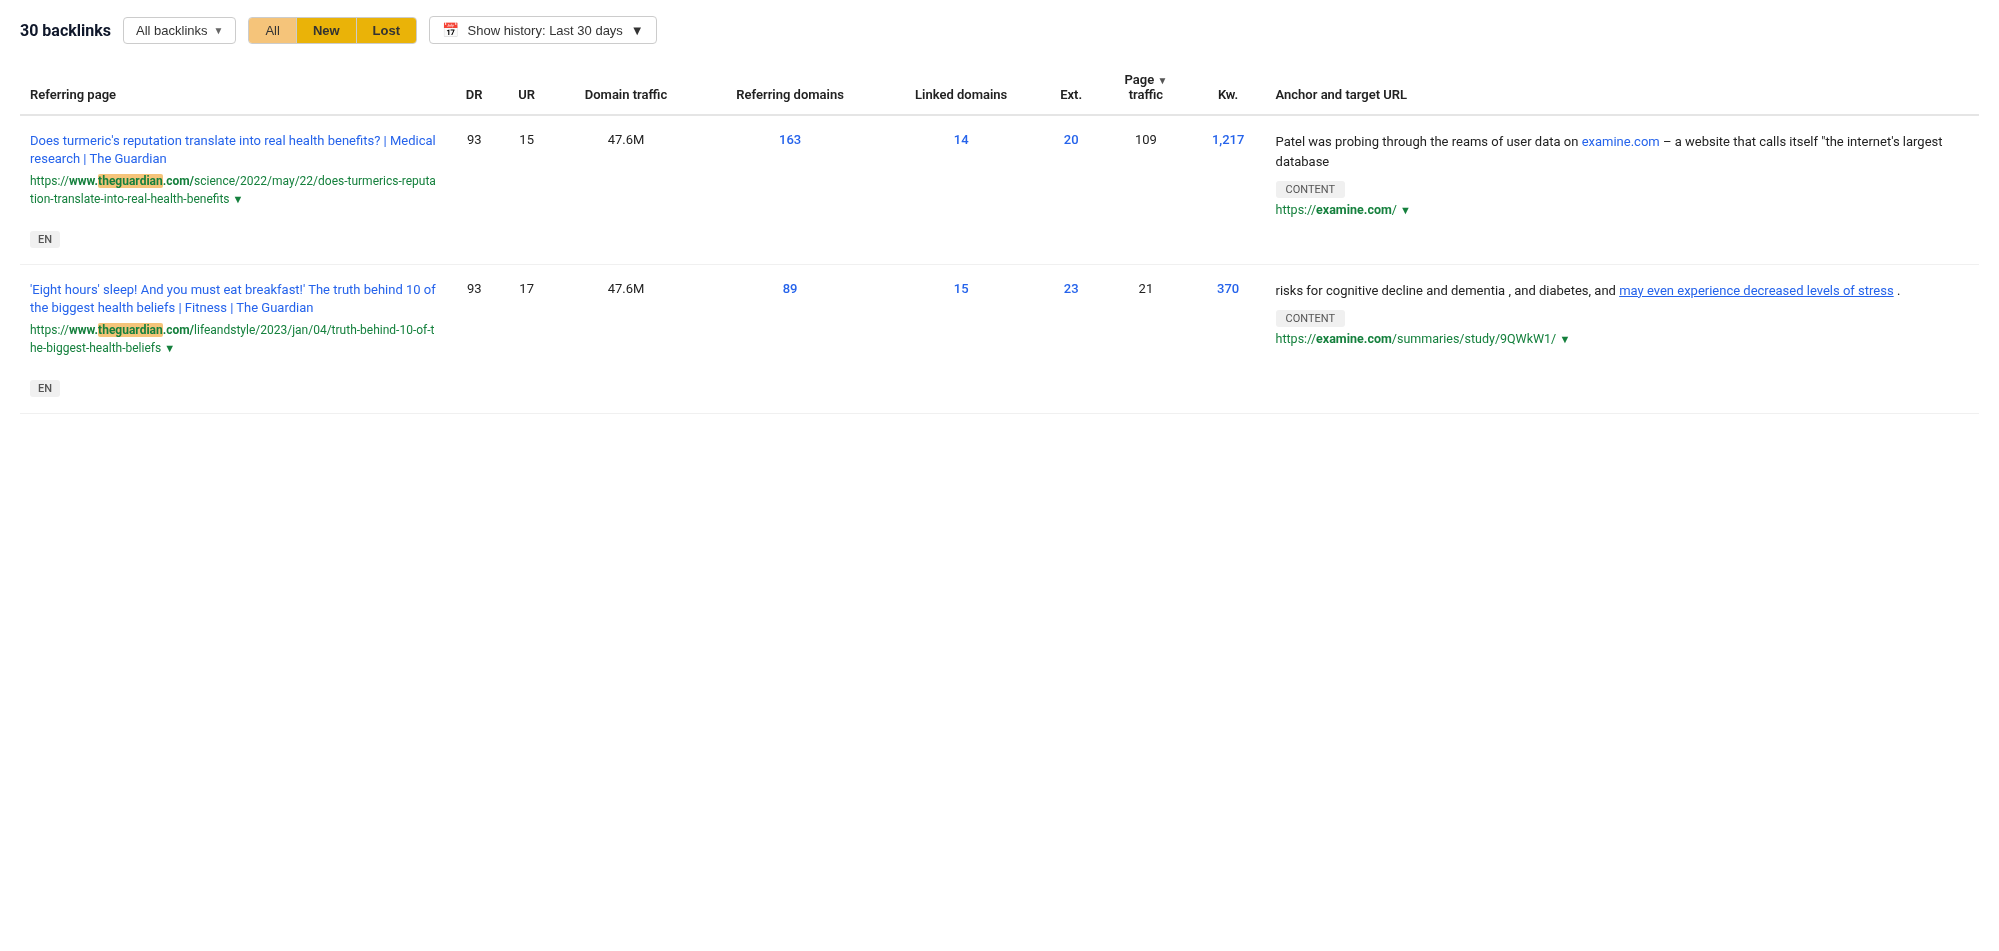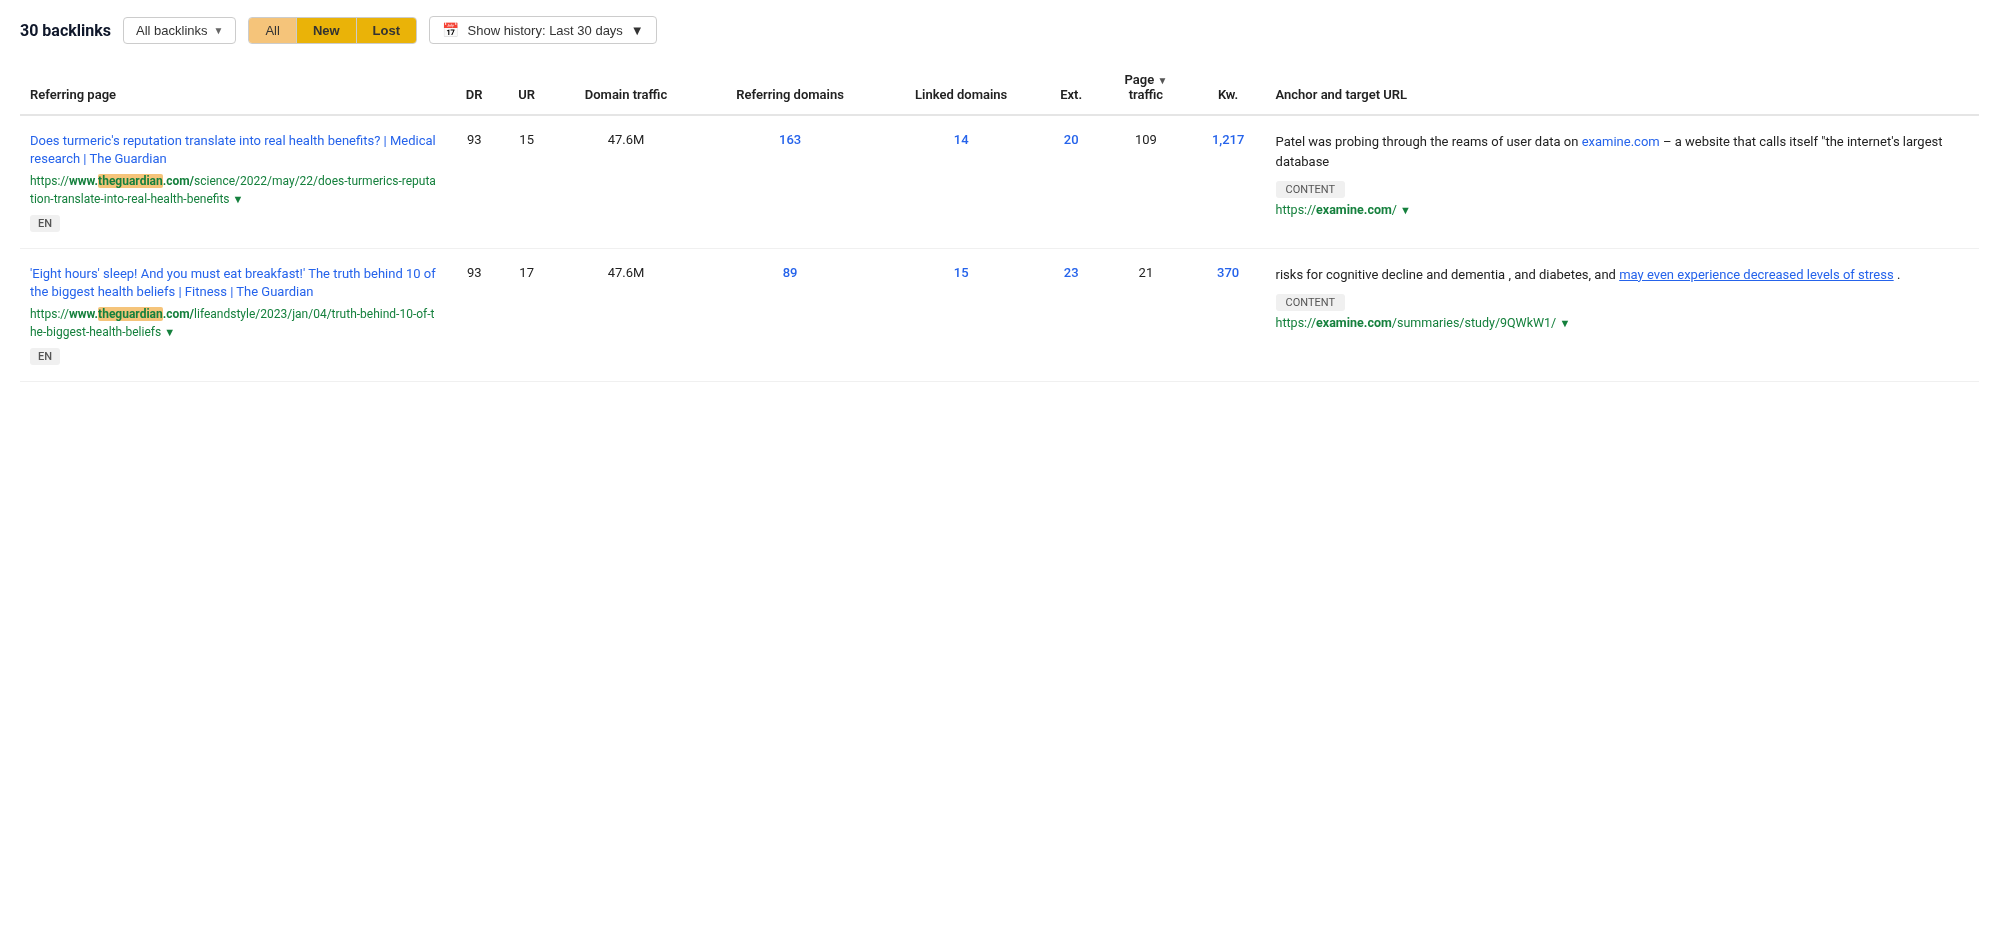--- a/index.html
+++ b/index.html
@@ -129,21 +129,21 @@
       border-radius: 2px;
       padding: 0 0;
     }
     .expand-arrow {
       color: #15803d;
       font-size: 11px;
       cursor: pointer;
     }
     .lang-badge {
       display: inline-block;
-      margin-top: 6px;
+      margin-top: 22px;
       padding: 2px 8px;
       background: #f0f0f0;
       border-radius: 3px;
       font-size: 11px;
       color: #555;
       font-weight: 500;
     }
 
     
     .anchor-text {

